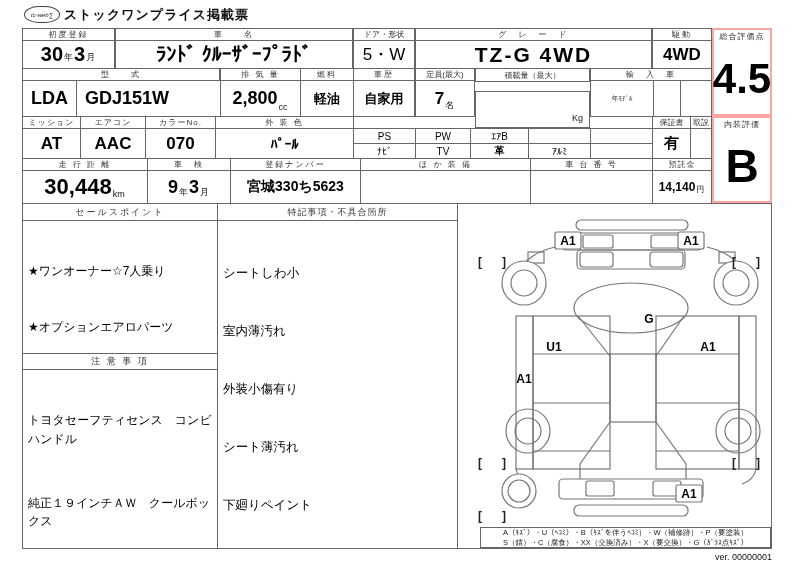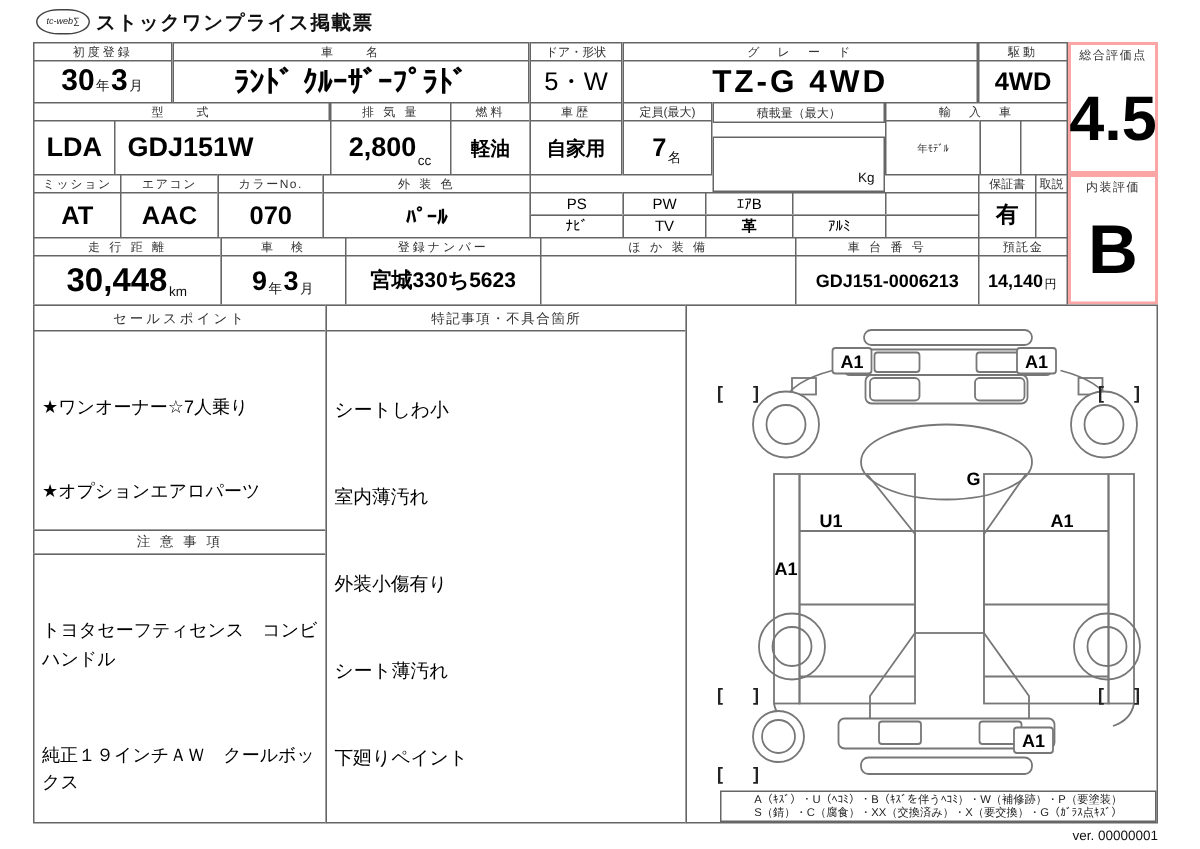--- a/index.html
+++ b/index.html
@@ -7,21 +7,21 @@
   .sheet{position:relative;width:800px;height:566px;background:#fff;overflow:hidden;}
   .c{position:absolute;box-sizing:border-box;border:1px solid #666;background:#fff;}
   .h{font-size:8px;color:#333;display:flex;align-items:center;justify-content:center;letter-spacing:2px;white-space:nowrap;overflow:hidden;}
   .v{display:flex;align-items:center;justify-content:center;white-space:nowrap;overflow:hidden;}
   .u{font-size:9px;font-weight:normal;align-self:flex-end;padding:0 1px 4px 1px;color:#111;}
   .thick{border:2px solid #fca5a5;display:flex;flex-direction:column;}
   .thick .h{letter-spacing:1px;flex:0 0 13px;}
   .bigval{flex:1;display:flex;align-items:center;justify-content:center;font-weight:bold;}
   .txt{display:block;padding:4px 5px;font-size:12px;line-height:1.55;white-space:pre-wrap;overflow:hidden;text-align:left;}
   .notep{margin:0 0 8px 0;}
-  .legend{position:absolute;box-sizing:border-box;border:1px solid #666;font-size:7.5px;color:#222;line-height:1.3;display:flex;flex-direction:column;align-items:center;justify-content:flex-end;letter-spacing:0;white-space:nowrap;overflow:hidden;}
+  .legend{position:absolute;box-sizing:border-box;border:1px solid #666;font-size:7.5px;color:#222;line-height:1.3;display:flex;flex-direction:column;align-items:center;justify-content:center;letter-spacing:0;white-space:nowrap;overflow:hidden;}
   .ver{position:absolute;font-size:9px;color:#111;text-align:right;}
   .logo{position:absolute;left:24px;top:6px;width:34px;height:15px;border:1px solid #444;border-radius:50%/60%;font-size:6px;font-style:italic;display:flex;align-items:center;justify-content:center;color:#222;letter-spacing:0;}
   .titleTxt{position:absolute;left:64px;top:6px;font-size:13px;font-weight:bold;color:#111;letter-spacing:1px;}
   svg text.mark{font-family:"Liberation Sans","DejaVu Sans",sans-serif;font-size:12px;font-weight:bold;fill:#000;text-anchor:middle;}
   svg text.brk{font-family:"Liberation Sans","DejaVu Sans",sans-serif;font-size:12px;fill:#222;text-anchor:middle;letter-spacing:4px;font-weight:bold;}
   svg .ln{fill:none;stroke:#777;stroke-width:1.2;}
   svg .lnf{fill:#fff;stroke:#777;stroke-width:1.2;}
 </style>
 </head>
 <body>
@@ -120,21 +120,20 @@
     <span>9</span>
       <span class="u">年</span>
       <span>3</span>
       <span class="u">月</span>
   </div>
   <div class="c h" style="left:230px;top:158px;width:131px;height:13px">登録ナンバー</div>
   <div class="c v" style="left:230px;top:170px;width:131px;height:34px;font-size:14px;font-weight:bold">宮城330ち5623</div>
   <div class="c h" style="left:360px;top:158px;width:171px;height:13px">ほ か 装 備</div>
   <div class="c v" style="left:360px;top:170px;width:171px;height:34px"></div>
   <div class="c h" style="left:530px;top:158px;width:123px;height:13px">車 台 番 号</div>
-  <div class="c v" style="left:530px;top:170px;width:123px;height:34px;font-size:12px;font-weight:bold">GDJ151-0006213</div>
   <div class="c h" style="left:652px;top:158px;width:60px;height:13px;letter-spacing:1px">預託金</div>
   <div class="c v" style="left:652px;top:170px;width:60px;height:34px;font-size:12px;font-weight:bold">
     <span>14,140</span>
       <span class="u" style="font-size:8px;padding-bottom:8px">円</span>
   </div>
 
   <div class="c h" style="left:22px;top:203px;width:196px;height:18px;font-size:9px">セールスポイント</div>
   <div class="c" style="left:22px;top:220px;width:196px;height:134px">
     <div class="txt">
       <div>★ワンオーナー☆7人乗り</div>

